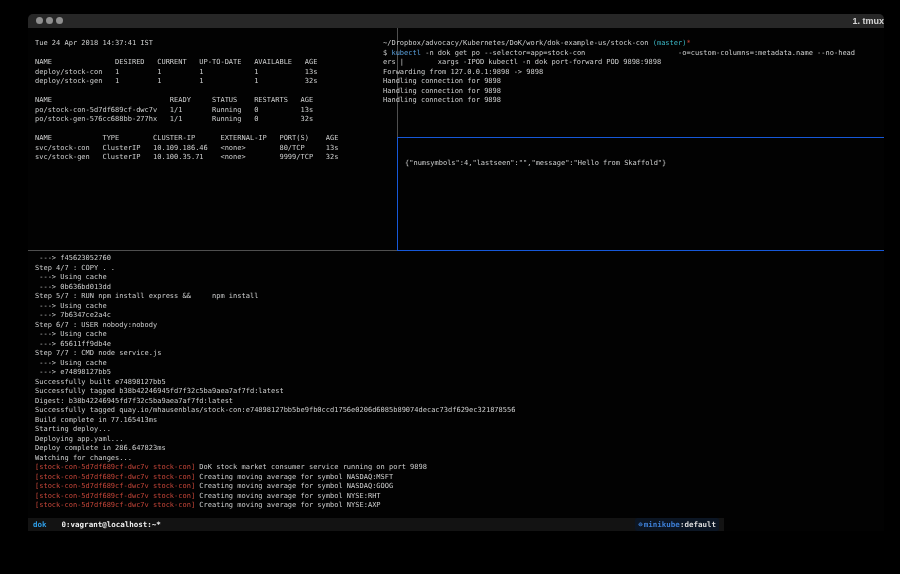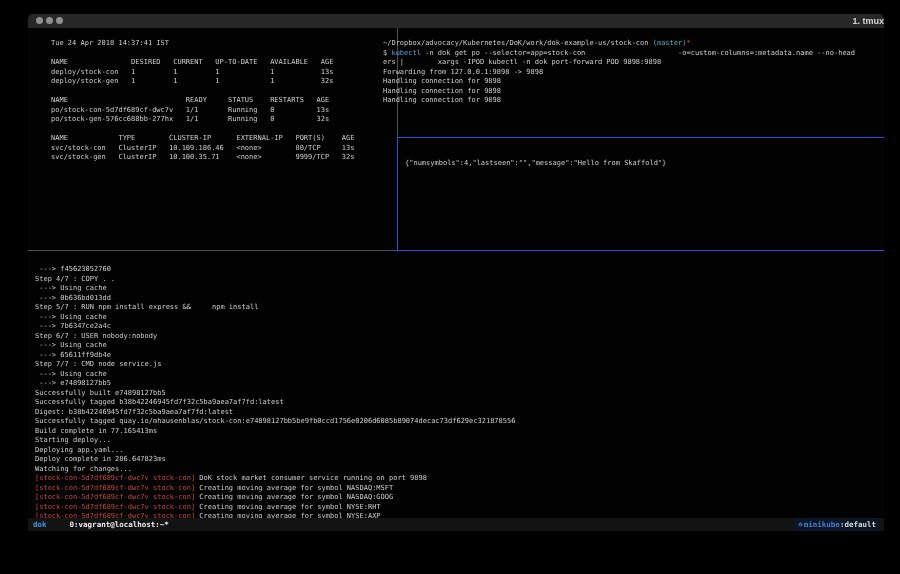--- a/index.html
+++ b/index.html
@@ -9,36 +9,36 @@
           border-radius:6px 6px 0 0}
   .titlebar{position:absolute;left:0;top:0;width:856px;height:14px;background:#272727;
             border-radius:5px 5px 0 0}
   .traffic{position:absolute;left:8px;top:3px;display:flex;gap:3px}
   .dot{width:7px;height:7px;border-radius:50%;background:#8f8f8f}
   .title{width:100%;text-align:right;font-size:9px;line-height:14px;color:#d6d6d6;
          font-weight:bold;font-family:"Liberation Sans",sans-serif}
   .pane{position:absolute;white-space:pre;overflow:hidden;font-size:7px;line-height:9.5px;
         color:#cfd0d0}
   .tline{min-height:9.5px}
-  .pane-top-left{left:16px;top:14px;width:368px;height:222px;padding:4px 0 0 7px}
+  .pane-top-left{left:0;top:14px;width:368px;height:222px;padding:4px 0 0 7px}
   .pane-top-right{left:348px;top:14px;width:485px;height:109px;padding:4px 0 0 7px}
   .pane-bottom-right{left:370px;top:124px;width:485px;height:112px;padding:4px 0 0 7px}
-  .pane-bottom{left:0;top:241px;width:855px;height:267px;padding:3px 0 0 7px}
+  .pane-bottom{left:0;top:230px;width:855px;height:267px;padding:3px 0 0 7px}
   .vdiv{position:absolute;left:369px;top:14px;width:1px;height:222px}
   .vdiv .v-top{height:109px;background:#4f4f4f}
   .vdiv .v-bottom{height:113px;background:#1658d8}
   .hdiv-right{position:absolute;left:370px;top:123px;width:486px;height:1px;background:#1658d8}
   .hdiv-main{position:absolute;left:0;top:236px;width:856px;height:1px;display:flex}
   .hdiv-main .h-left{width:369px;height:1px;background:#4f4f4f}
   .hdiv-main .h-right{width:487px;height:1px;background:#1658d8}
-  .statusbar{position:absolute;left:0;top:504px;width:856px;height:13px;background:#131313;
+  .statusbar{position:absolute;left:0;top:504px;width:696px;height:13px;background:#131313;
              display:flex;align-items:center;padding:0 5px;box-sizing:border-box;
              font-size:7.5px;line-height:13px}
   .session{color:#2f9ee8;font-weight:bold}
-  .window-label{color:#f0f0f0;font-weight:bold;margin-left:23px}
+  .window-label{color:#f0f0f0;font-weight:bold;margin-left:15px}
   .spacer{flex:1}
   .k8s{color:#3d7fd6;font-weight:bold;background:#0c1624;padding:0 3px;border-radius:2px}
   .k8s .ns{color:#dcdcdc;font-weight:bold}
   .helm-icon{margin-right:1px}
   .c-red{color:#c7473a}
   .c-cyan{color:#3cb8c6}
   .c-blue{color:#5aa0dc}
 </style>
 </head>
 <body>

